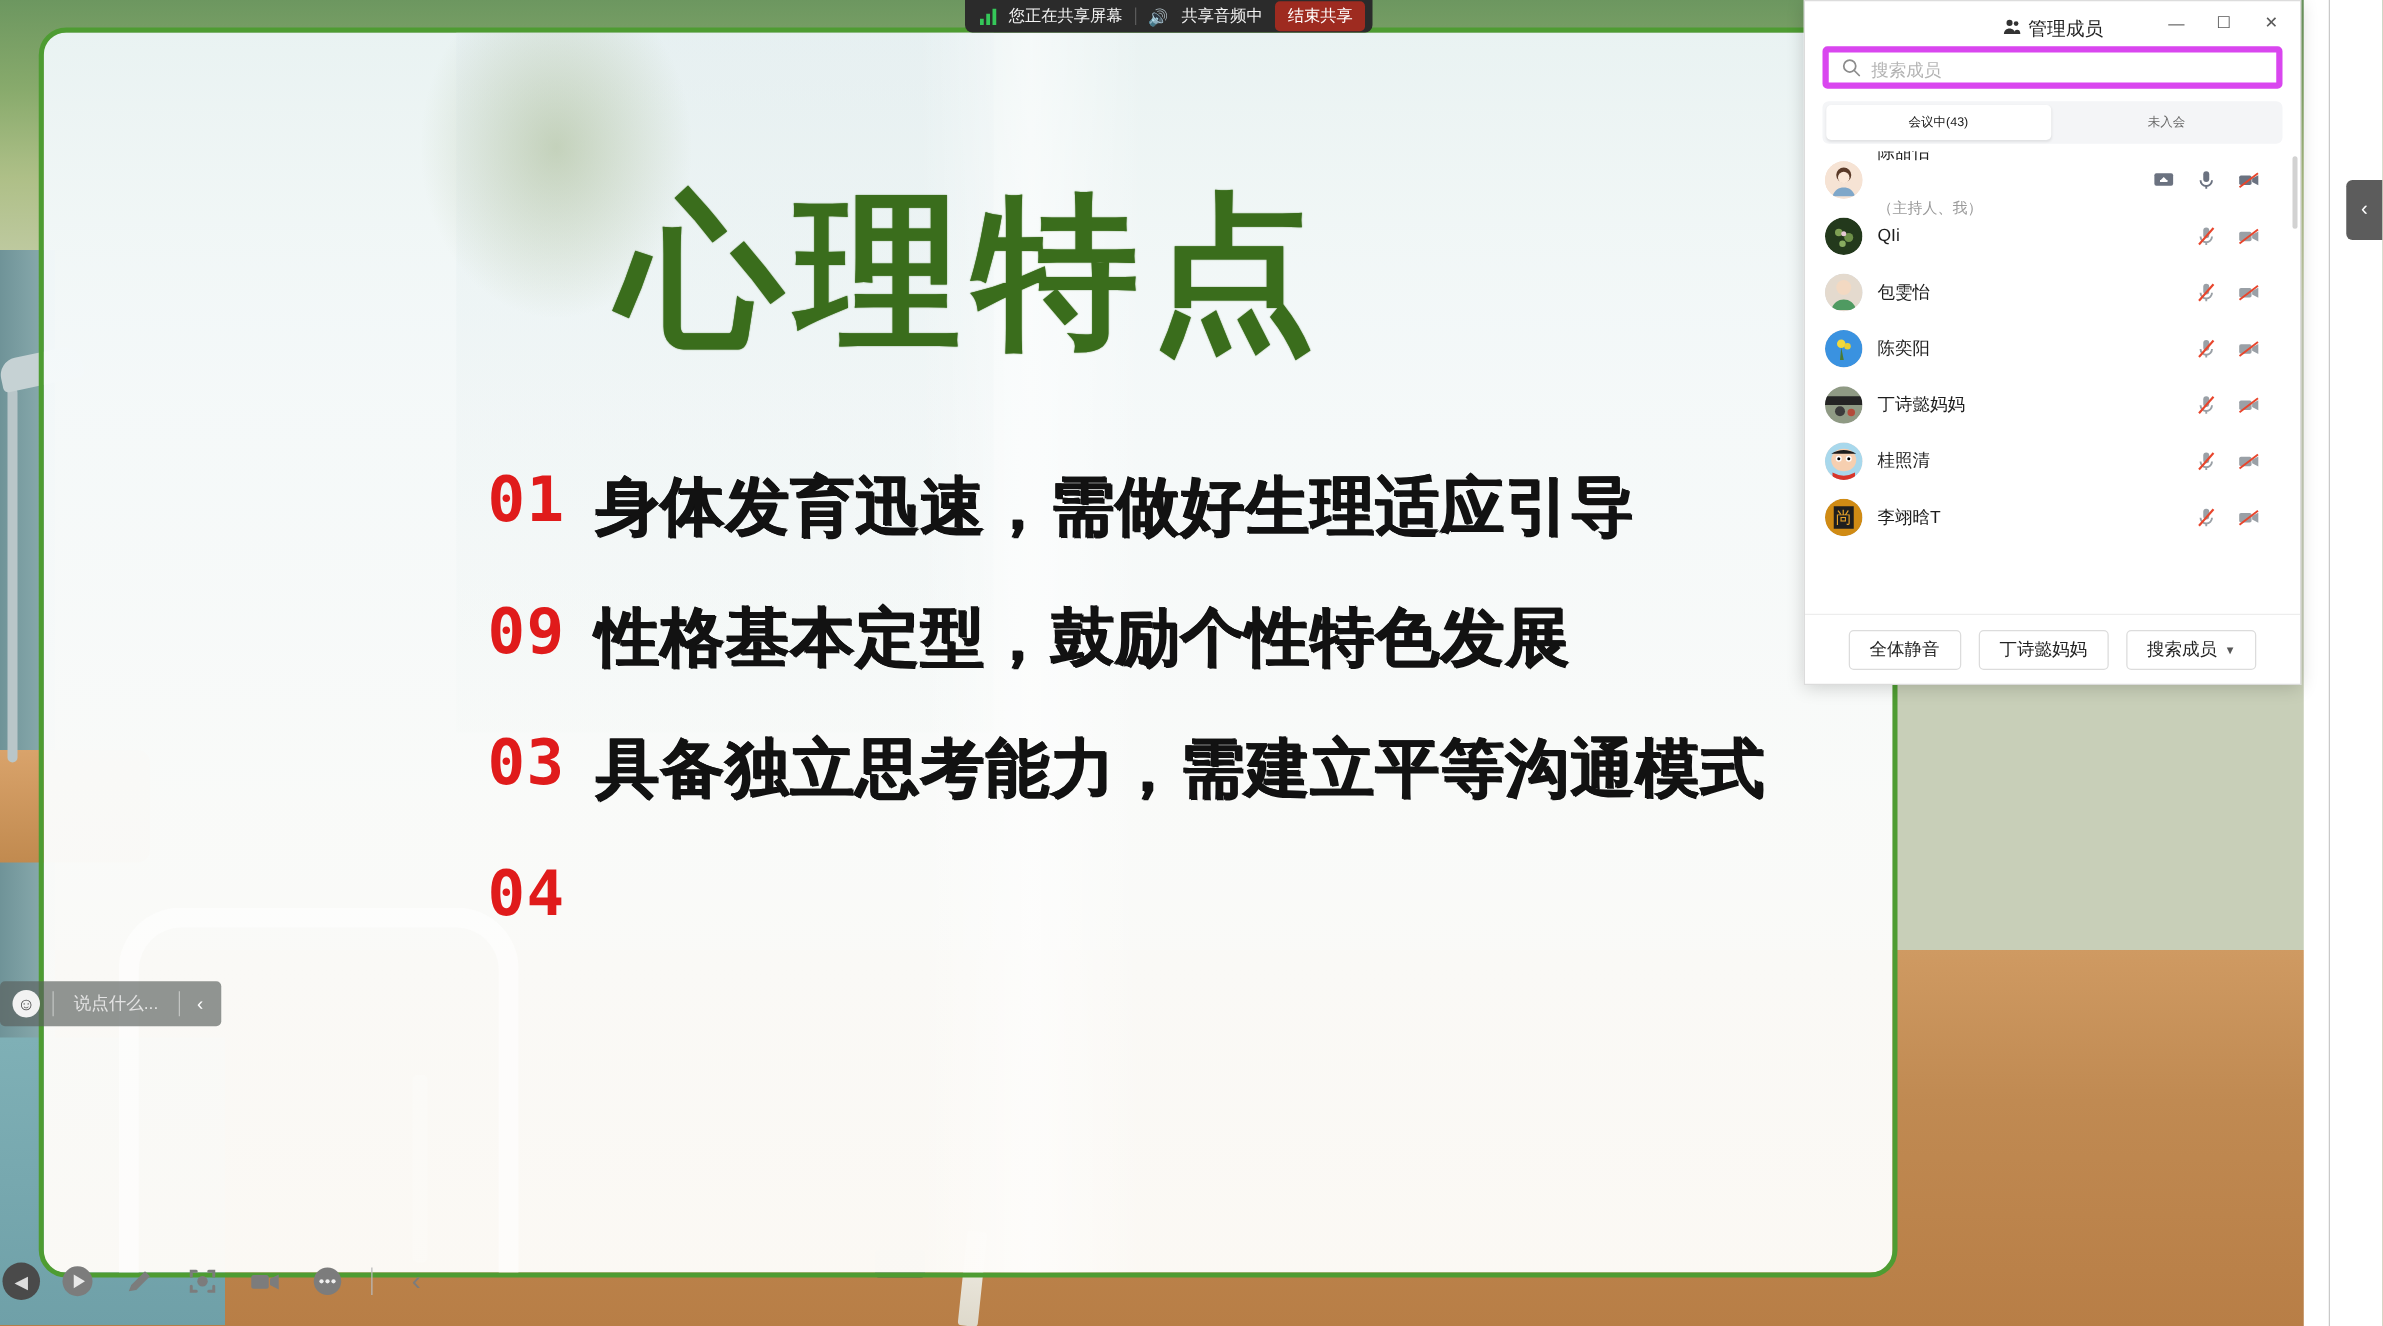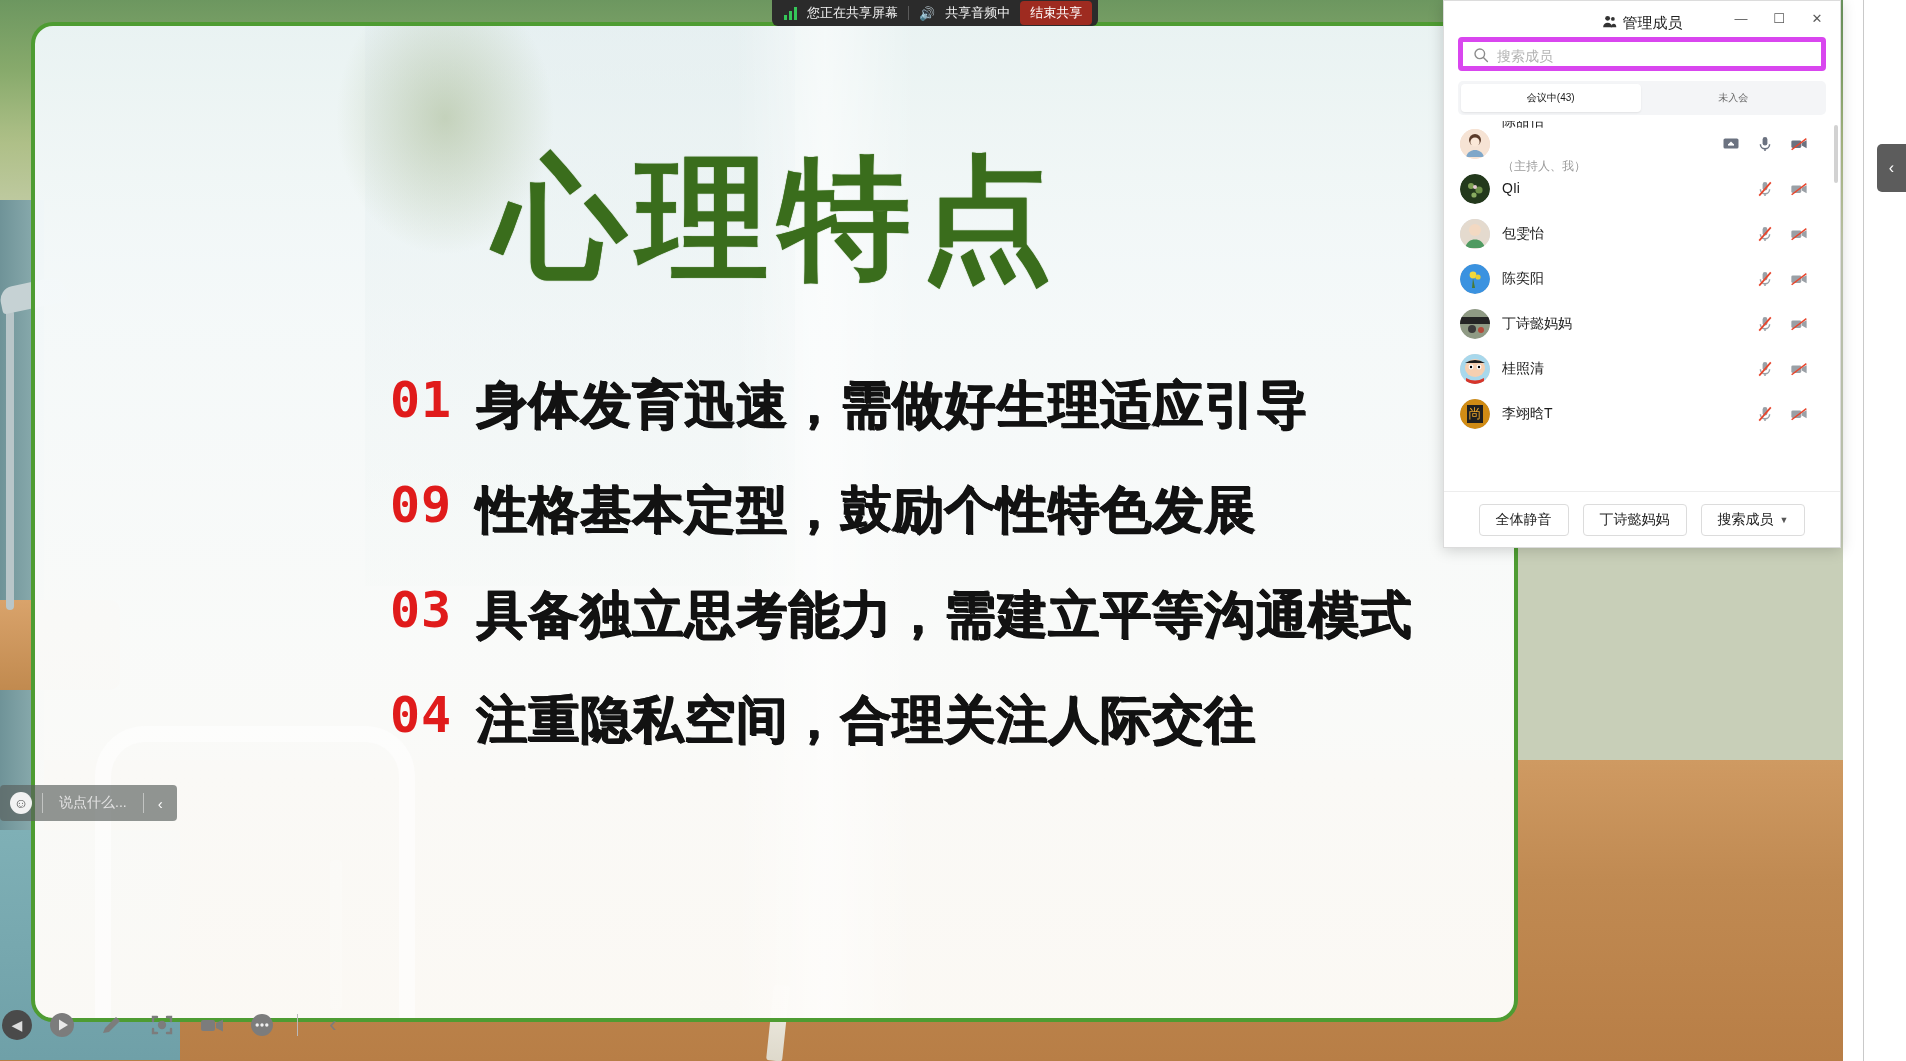--- a/index.html
+++ b/index.html
@@ -299,21 +299,20 @@
     <div class="slide-item">
       <span class="slide-item-num">09</span>
       <span class="slide-item-text">性格基本定型，鼓励个性特色发展</span>
     </div>
     <div class="slide-item">
       <span class="slide-item-num">03</span>
       <span class="slide-item-text">具备独立思考能力，需建立平等沟通模式</span>
     </div>
     <div class="slide-item">
       <span class="slide-item-num">04</span>
-      <span class="slide-item-text">注重隐私空间，合理关注人际交往</span>
     </div>
   </div>
 </div>
 
 <div id="share-bar">
   <span class="sig">
       <i></i>
       <i></i>
       <i></i>
     </span>

